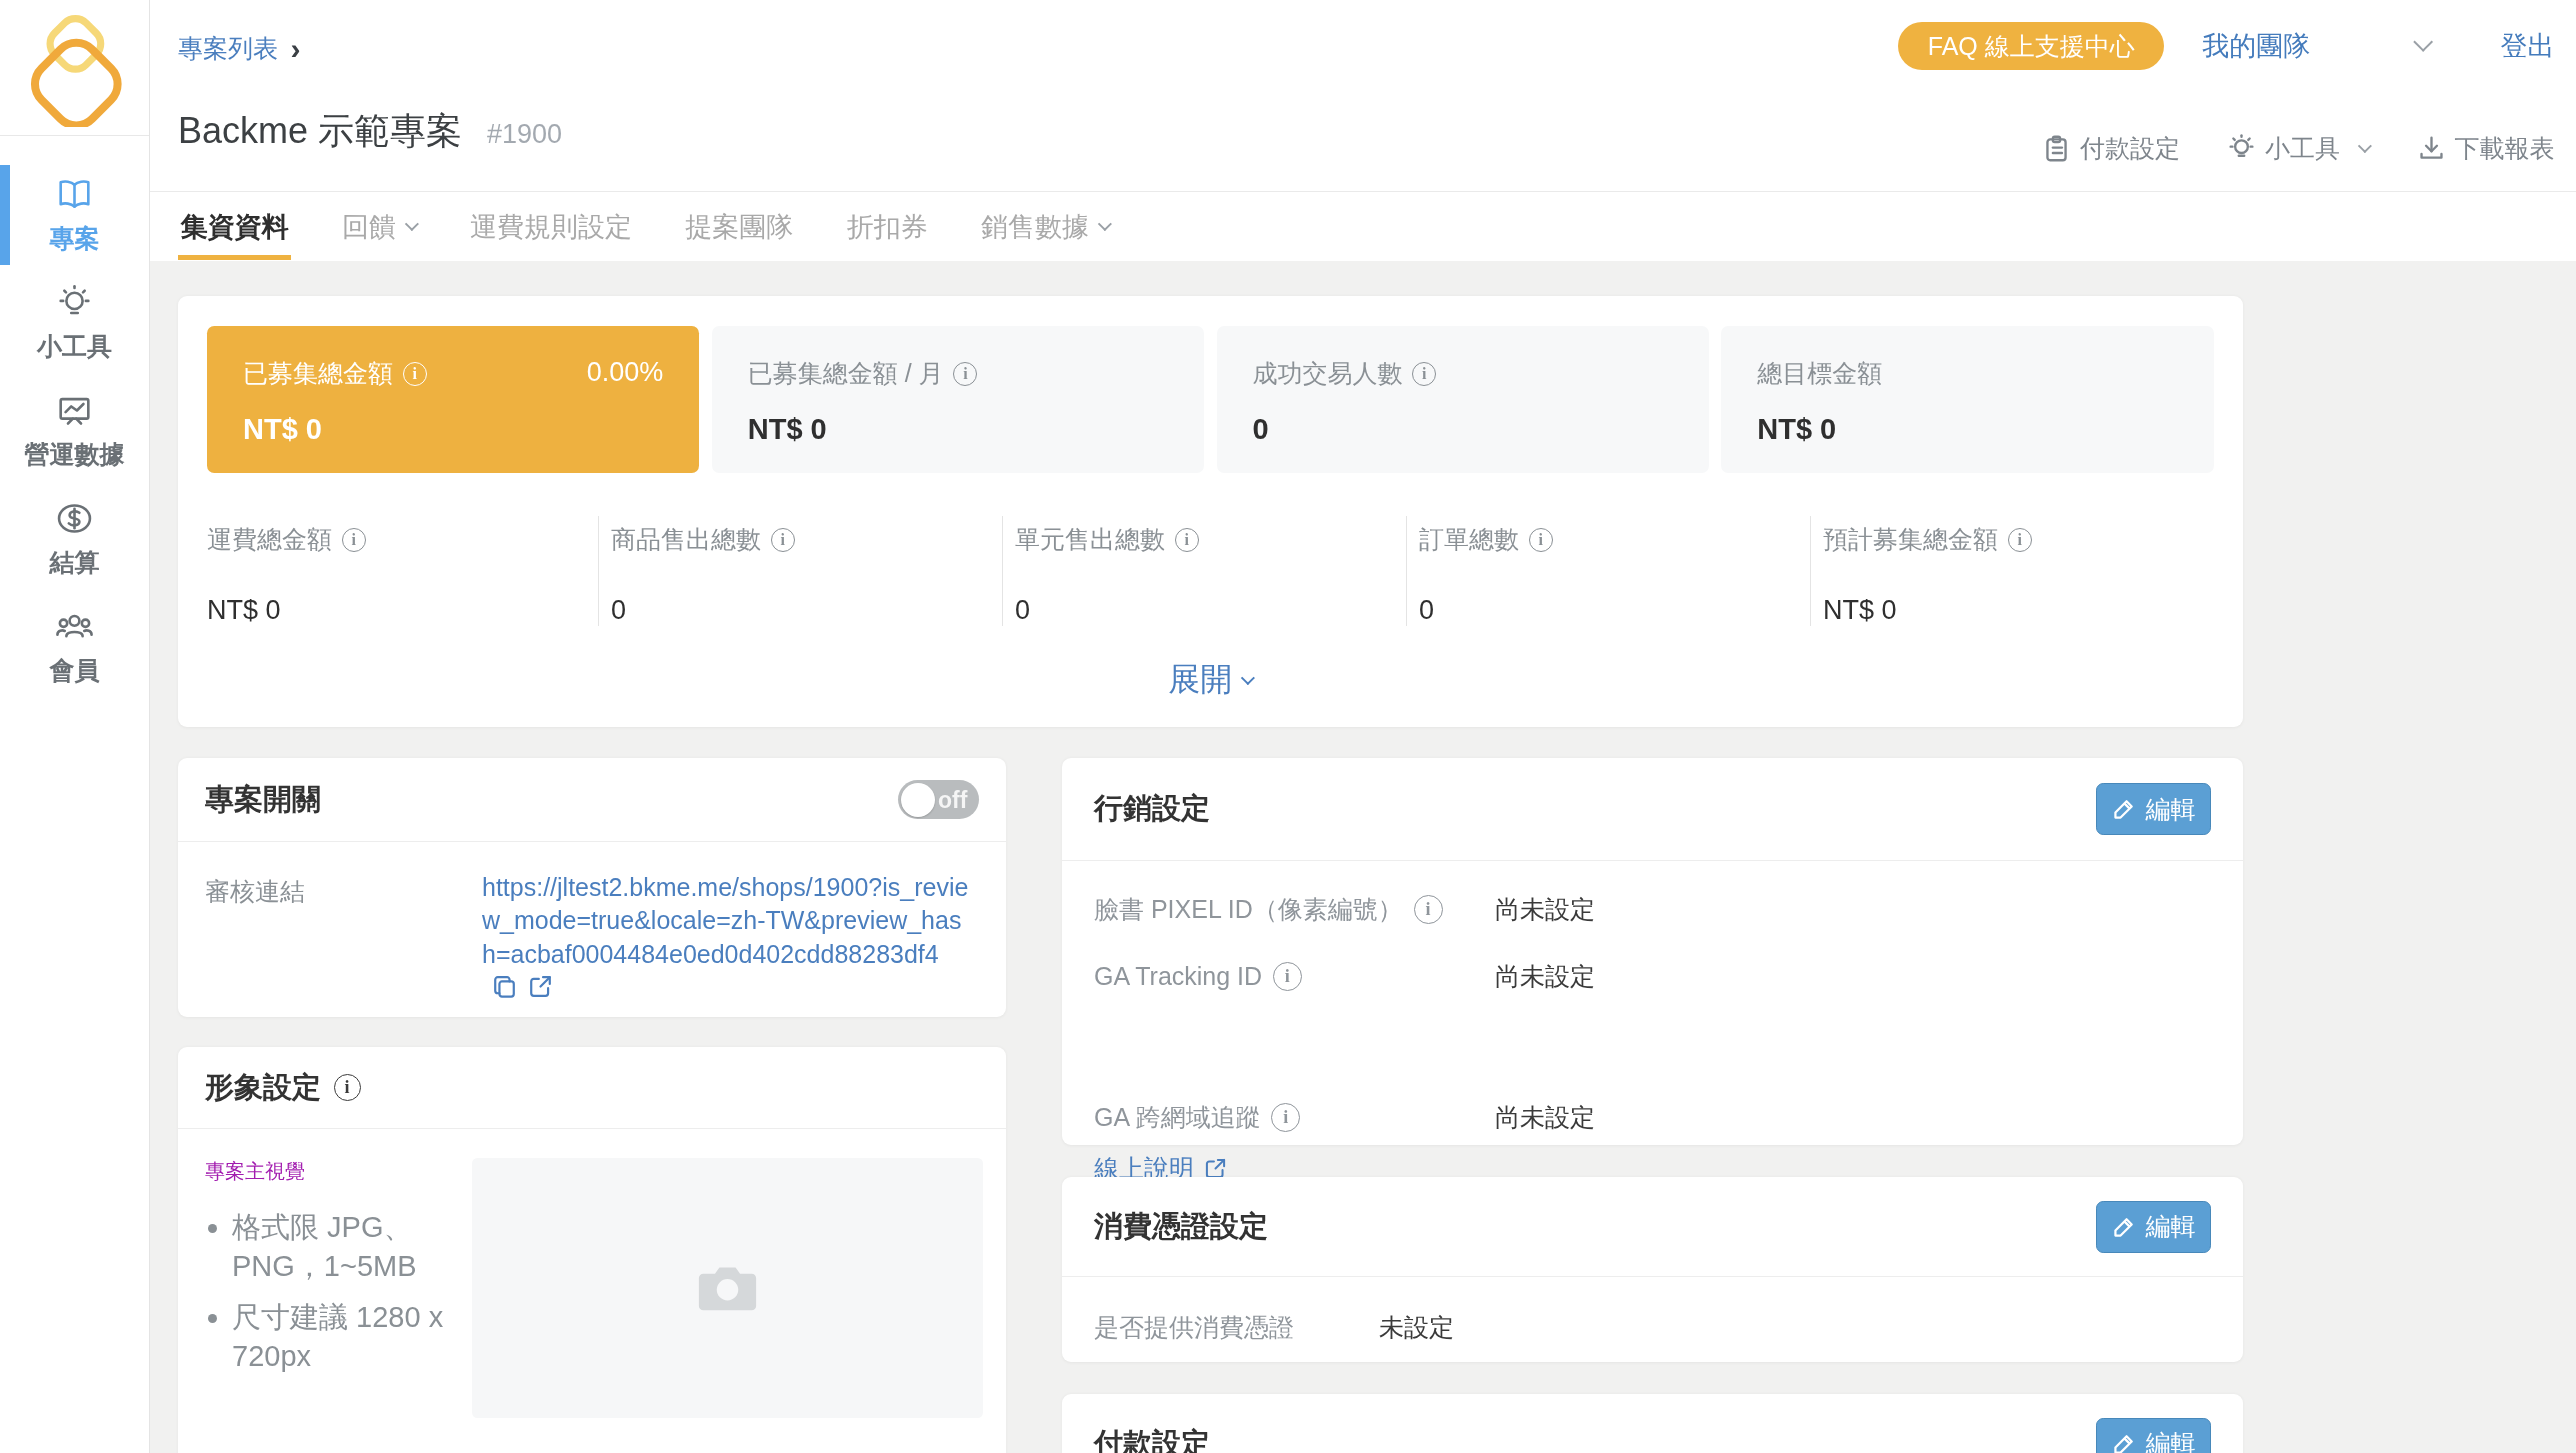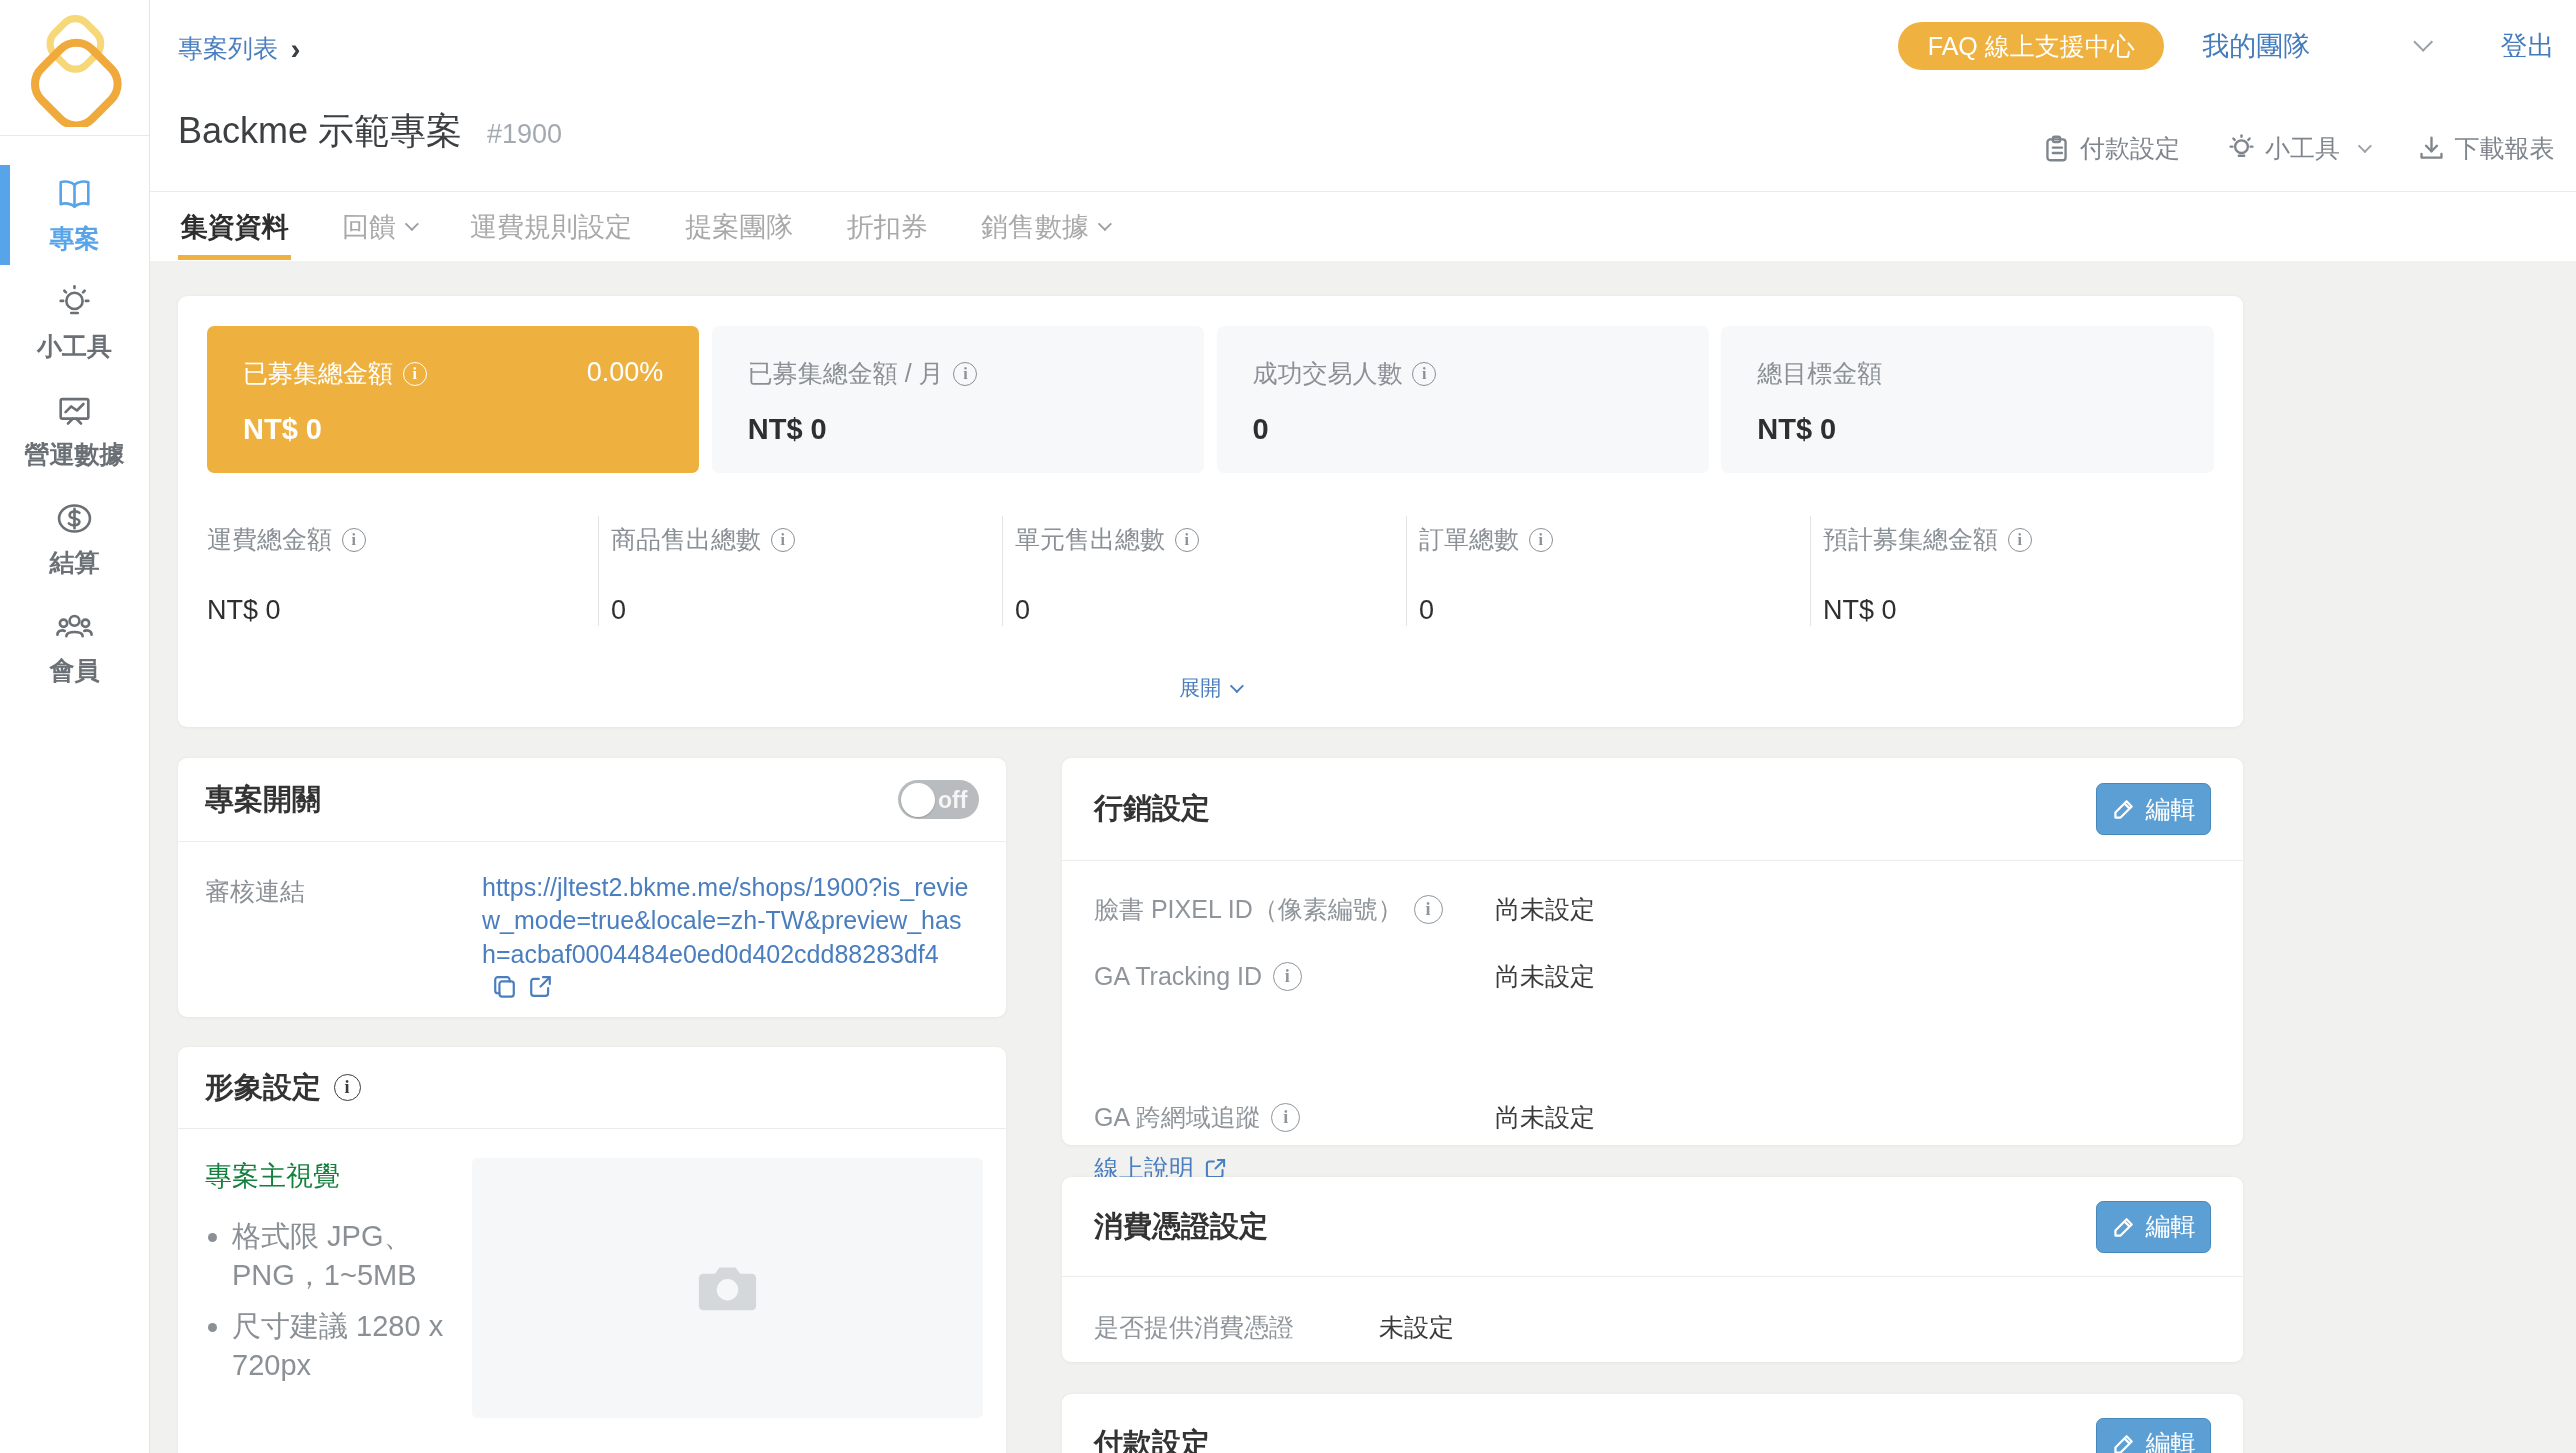--- a/index.html
+++ b/index.html
@@ -68,21 +68,21 @@
   .stat-big.highlight { background:#eeb140; }
   .stat-big.highlight .sb-label, .stat-big.highlight .sb-value { color:#fff; }
   .sb-percent { position:absolute; top:31px; right:36px; font-size:27px; color:#fff; }
   .stats-row2 { position:absolute; left:29px; right:29.5px; top:220px; display:flex; }
   .stat-small { flex:1; padding:7.2px 0 0 12.5px; }
   .stat-small:first-child { padding-left:0; }
   .stat-small + .stat-small { border-left:0.9px solid #e4e4e4; }
   .stat-small .ss-label { font-size:25px; color:#8a9095; display:flex; align-items:center; gap:9.8px; }
   .stat-small .ss-value { font-size:27px; color:#2f2f2f; margin-top:39px; }
   .expand-link { position:absolute; left:0; right:0; bottom:25px; display:flex; align-items:center;
-                 justify-content:center; gap:10.7px; color:#4a7ebe; font-size:21px; cursor:pointer; }
+                 justify-content:center; gap:10.7px; color:#4a7ebe; font-size:32px; cursor:pointer; }
 
   
   .switch-card { left:178px; top:758px; width:828px; height:259px; }
   .switch-card .card-header { height:84px; padding:0 27px; }
   .toggle { position:relative; width:81px; height:39px; border-radius:19.7px; background:#b9bcbe; cursor:pointer; }
   .toggle .knob { position:absolute; left:2.7px; top:2.7px; width:34px; height:34px; border-radius:50%;
                   background:#fff; box-shadow:0 0.9px 1.8px rgba(0,0,0,0.2); }
   .toggle .t-label { position:absolute; right:11.6px; top:50%; transform:translateY(-50%);
                      font-size:23px; color:rgba(255,255,255,0.85); font-weight:600; }
   .switch-body { display:flex; padding:29px 27px; }
@@ -90,21 +90,21 @@
   .review-link { width:490px; font-size:25px; line-height:1.33; color:#4a7ebe; word-break:break-all; }
   .review-link a { color:#4a7ebe; text-decoration:none; cursor:pointer; }
   .link-ic { display:inline-block; vertical-align:-4.5px; margin-left:9px; cursor:pointer; }
   .link-ic svg { width:27px; height:27px; stroke:#4a7ebe; fill:none; stroke-width:2.6; stroke-linecap:round; stroke-linejoin:round; }
 
   
   .image-card { left:178px; top:1047px; width:828px; height:503px; }
   .image-card .card-header { height:82px; padding:0 27px; justify-content:flex-start; }
   .image-body { display:flex; padding:29px 23px 0 27px; }
   .image-left { width:267px; flex:0 0 auto; }
-  .image-left .f-label { font-size:27px; color:#15803d; margin-bottom:23px; }
+  .image-left .f-label { font-size:20px; color:#a21caf; margin-bottom:23px; }
   .image-left ul { margin-left:27px; }
   .image-left li { font-size:29px; color:#8a9095; line-height:1.36; margin-bottom:10.7px; }
   .img-placeholder { width:511px; height:260px; background:#f6f7f8; border-radius:5.4px;
                      display:flex; align-items:center; justify-content:center; }
   .img-placeholder svg { width:59px; height:54px; fill:#d5d8da; }
 
   
   .marketing-card { left:1062px; top:758px; width:1181px; height:387px; }
   .marketing-card .card-header { height:103px; padding:0 32px; }
   .m-body { padding:0 32px; }

